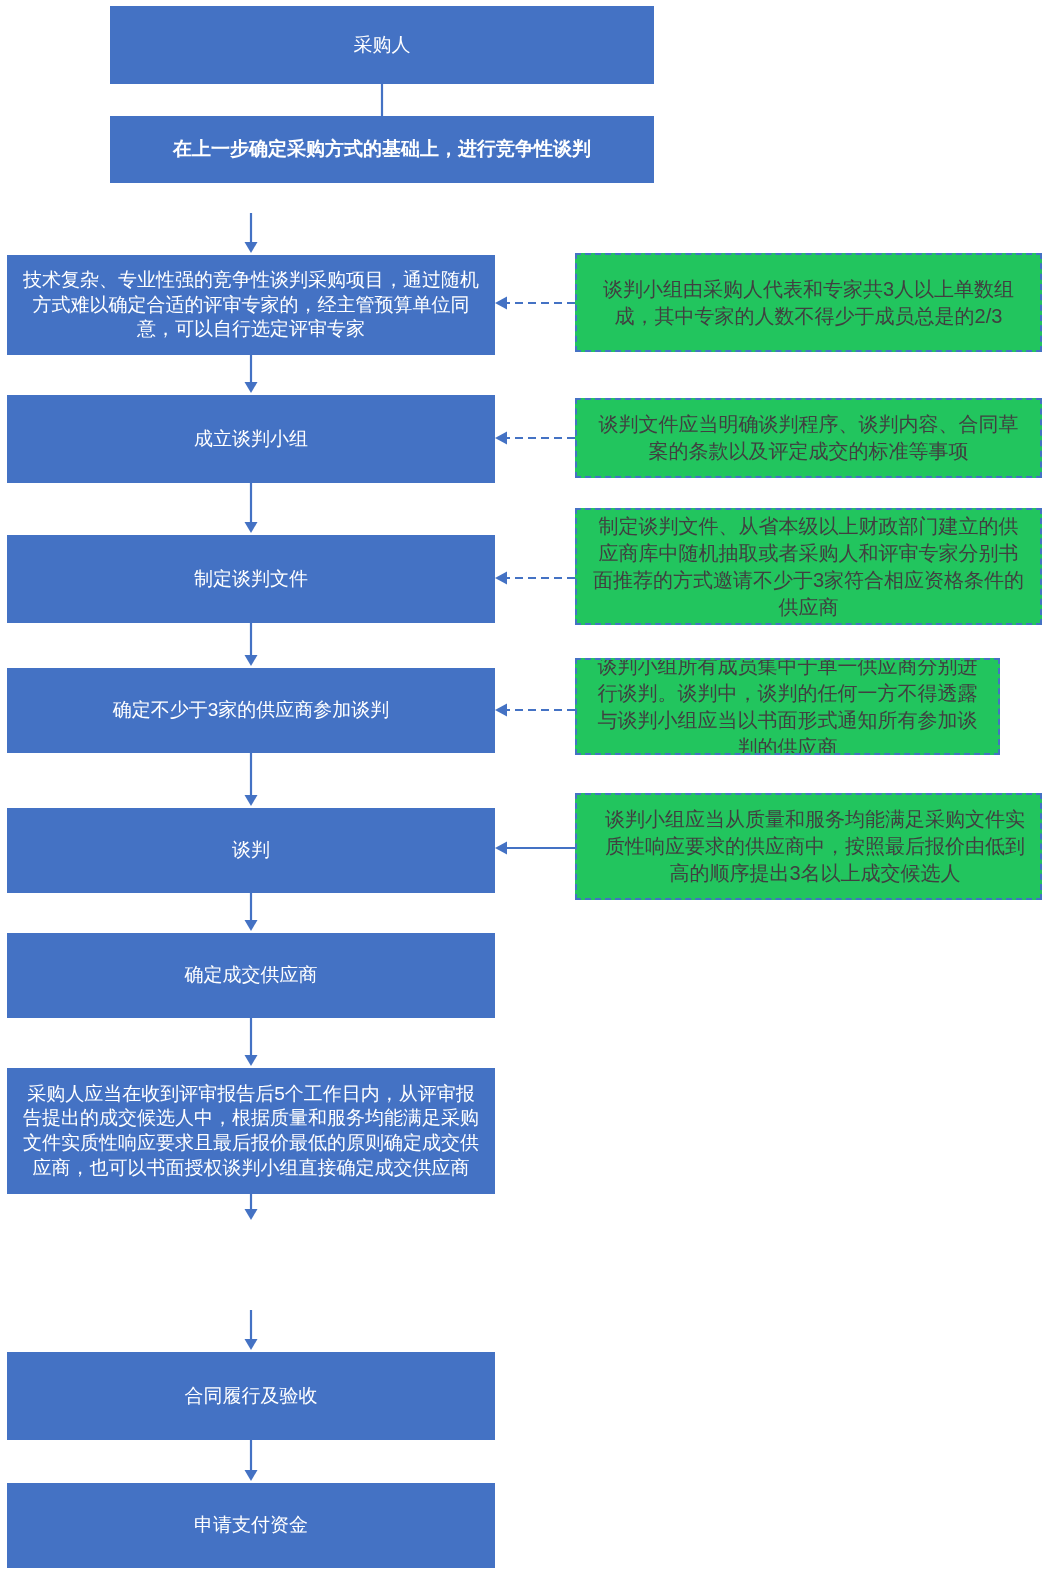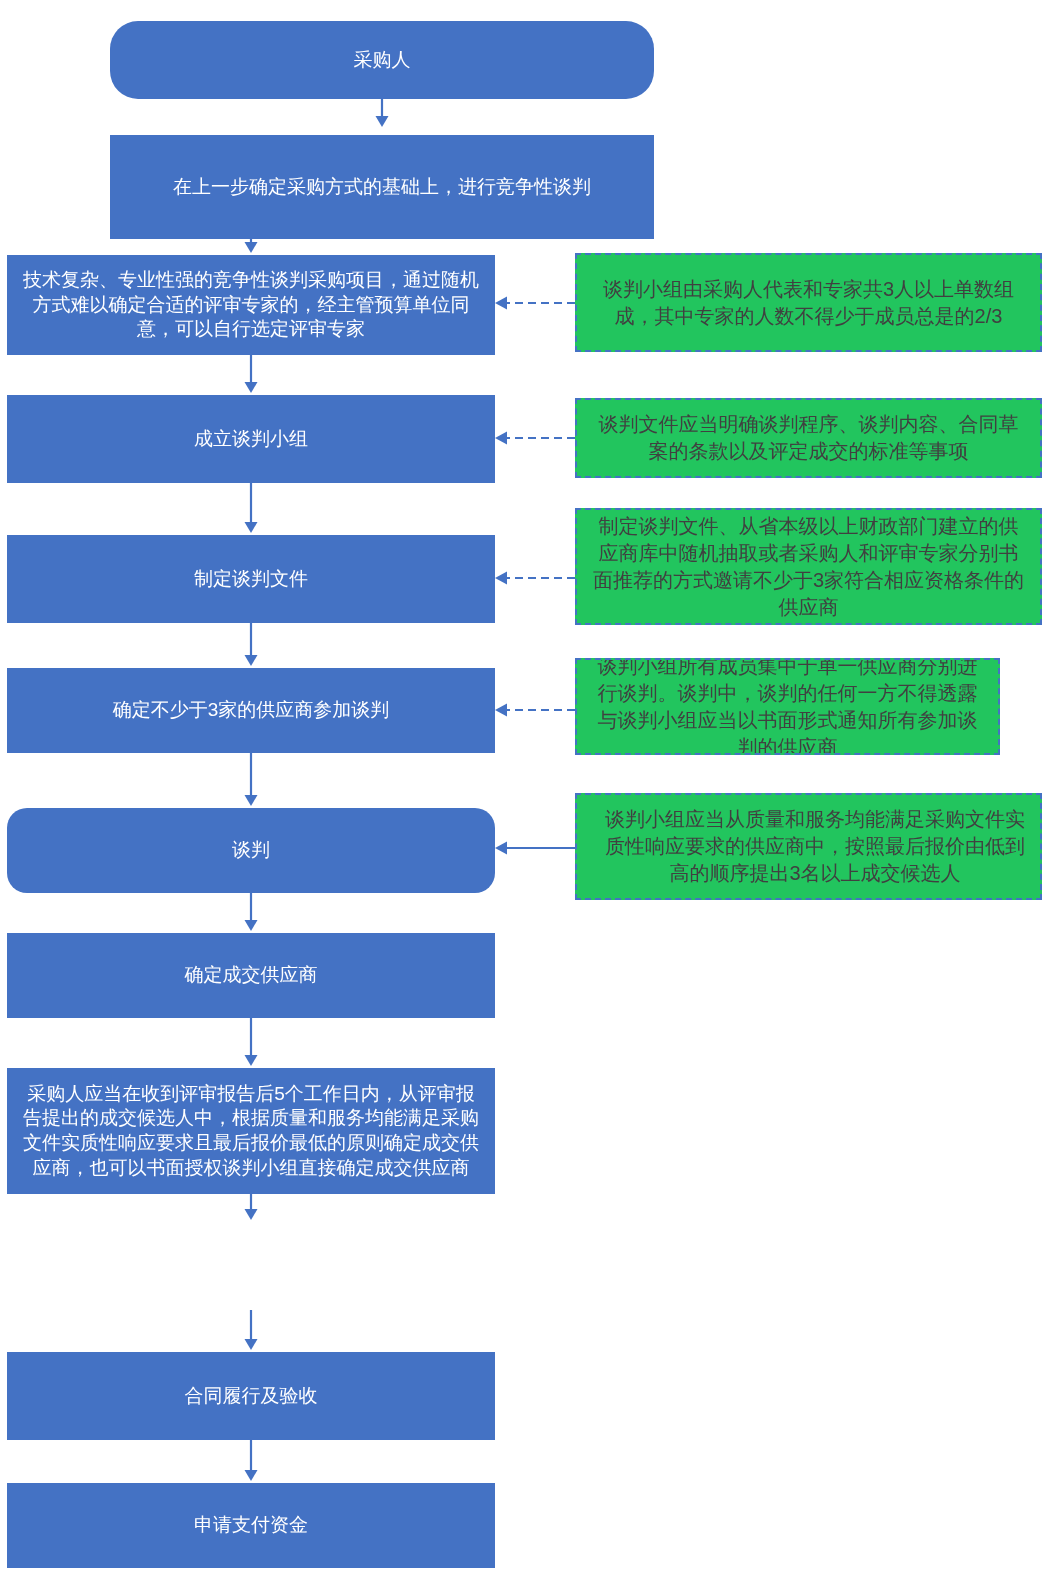--- a/index.html
+++ b/index.html
@@ -89,45 +89,45 @@
       <polygon points="495,438 507,431.5 507,444.5" stroke="none"></polygon>
       <line x1="575" y1="578" x2="507" y2="578" stroke-dasharray="8 5"></line>
       <polygon points="495,578 507,571.5 507,584.5" stroke="none"></polygon>
       <line x1="575" y1="710" x2="507" y2="710" stroke-dasharray="8 5"></line>
       <polygon points="495,710 507,703.5 507,716.5" stroke="none"></polygon>
       <line x1="575" y1="848" x2="507" y2="848"></line>
       <polygon points="495,848 507,841.5 507,854.5" stroke="none"></polygon>
     </g>
   </svg>
 
-  <div class="step" style="left:110px; top:21px; width:544px; height:78px;border-radius:28px;">
+  <div class="step" style="left:110px; top:6px; width:544px; height:78px;">
     <span>采购人</span>
   </div>
 
-  <div class="step" style="left:110px; top:135px; width:544px; height:104px;">
+  <div class="step" style="left:110px; top:116px; width:544px; height:67px;font-weight:bold;">
     <span>在上一步确定采购方式的基础上，进行竞争性谈判</span>
   </div>
 
   <div class="step" style="left:7px; top:255px; width:488px; height:100px;">
     <span>技术复杂、专业性强的竞争性谈判采购项目，通过随机方式难以确定合适的评审专家的，经主管预算单位同意，可以自行选定评审专家</span>
   </div>
 
   <div class="step" style="left:7px; top:395px; width:488px; height:88px;">
     <span>成立谈判小组</span>
   </div>
 
   <div class="step" style="left:7px; top:535px; width:488px; height:88px;">
     <span>制定谈判文件</span>
   </div>
 
   <div class="step" style="left:7px; top:668px; width:488px; height:85px;">
     <span>确定不少于3家的供应商参加谈判</span>
   </div>
 
-  <div class="step" style="left:7px; top:808px; width:488px; height:85px;border-radius:20px;">
+  <div class="step" style="left:7px; top:808px; width:488px; height:85px;">
     <span>谈判</span>
   </div>
 
   <div class="step" style="left:7px; top:933px; width:488px; height:85px;">
     <span>确定成交供应商</span>
   </div>
 
   <div class="step" style="left:7px; top:1068px; width:488px; height:126px;">
     <span>采购人应当在收到评审报告后5个工作日内，从评审报告提出的成交候选人中，根据质量和服务均能满足采购文件实质性响应要求且最后报价最低的原则确定成交供应商，也可以书面授权谈判小组直接确定成交供应商</span>
   </div>

